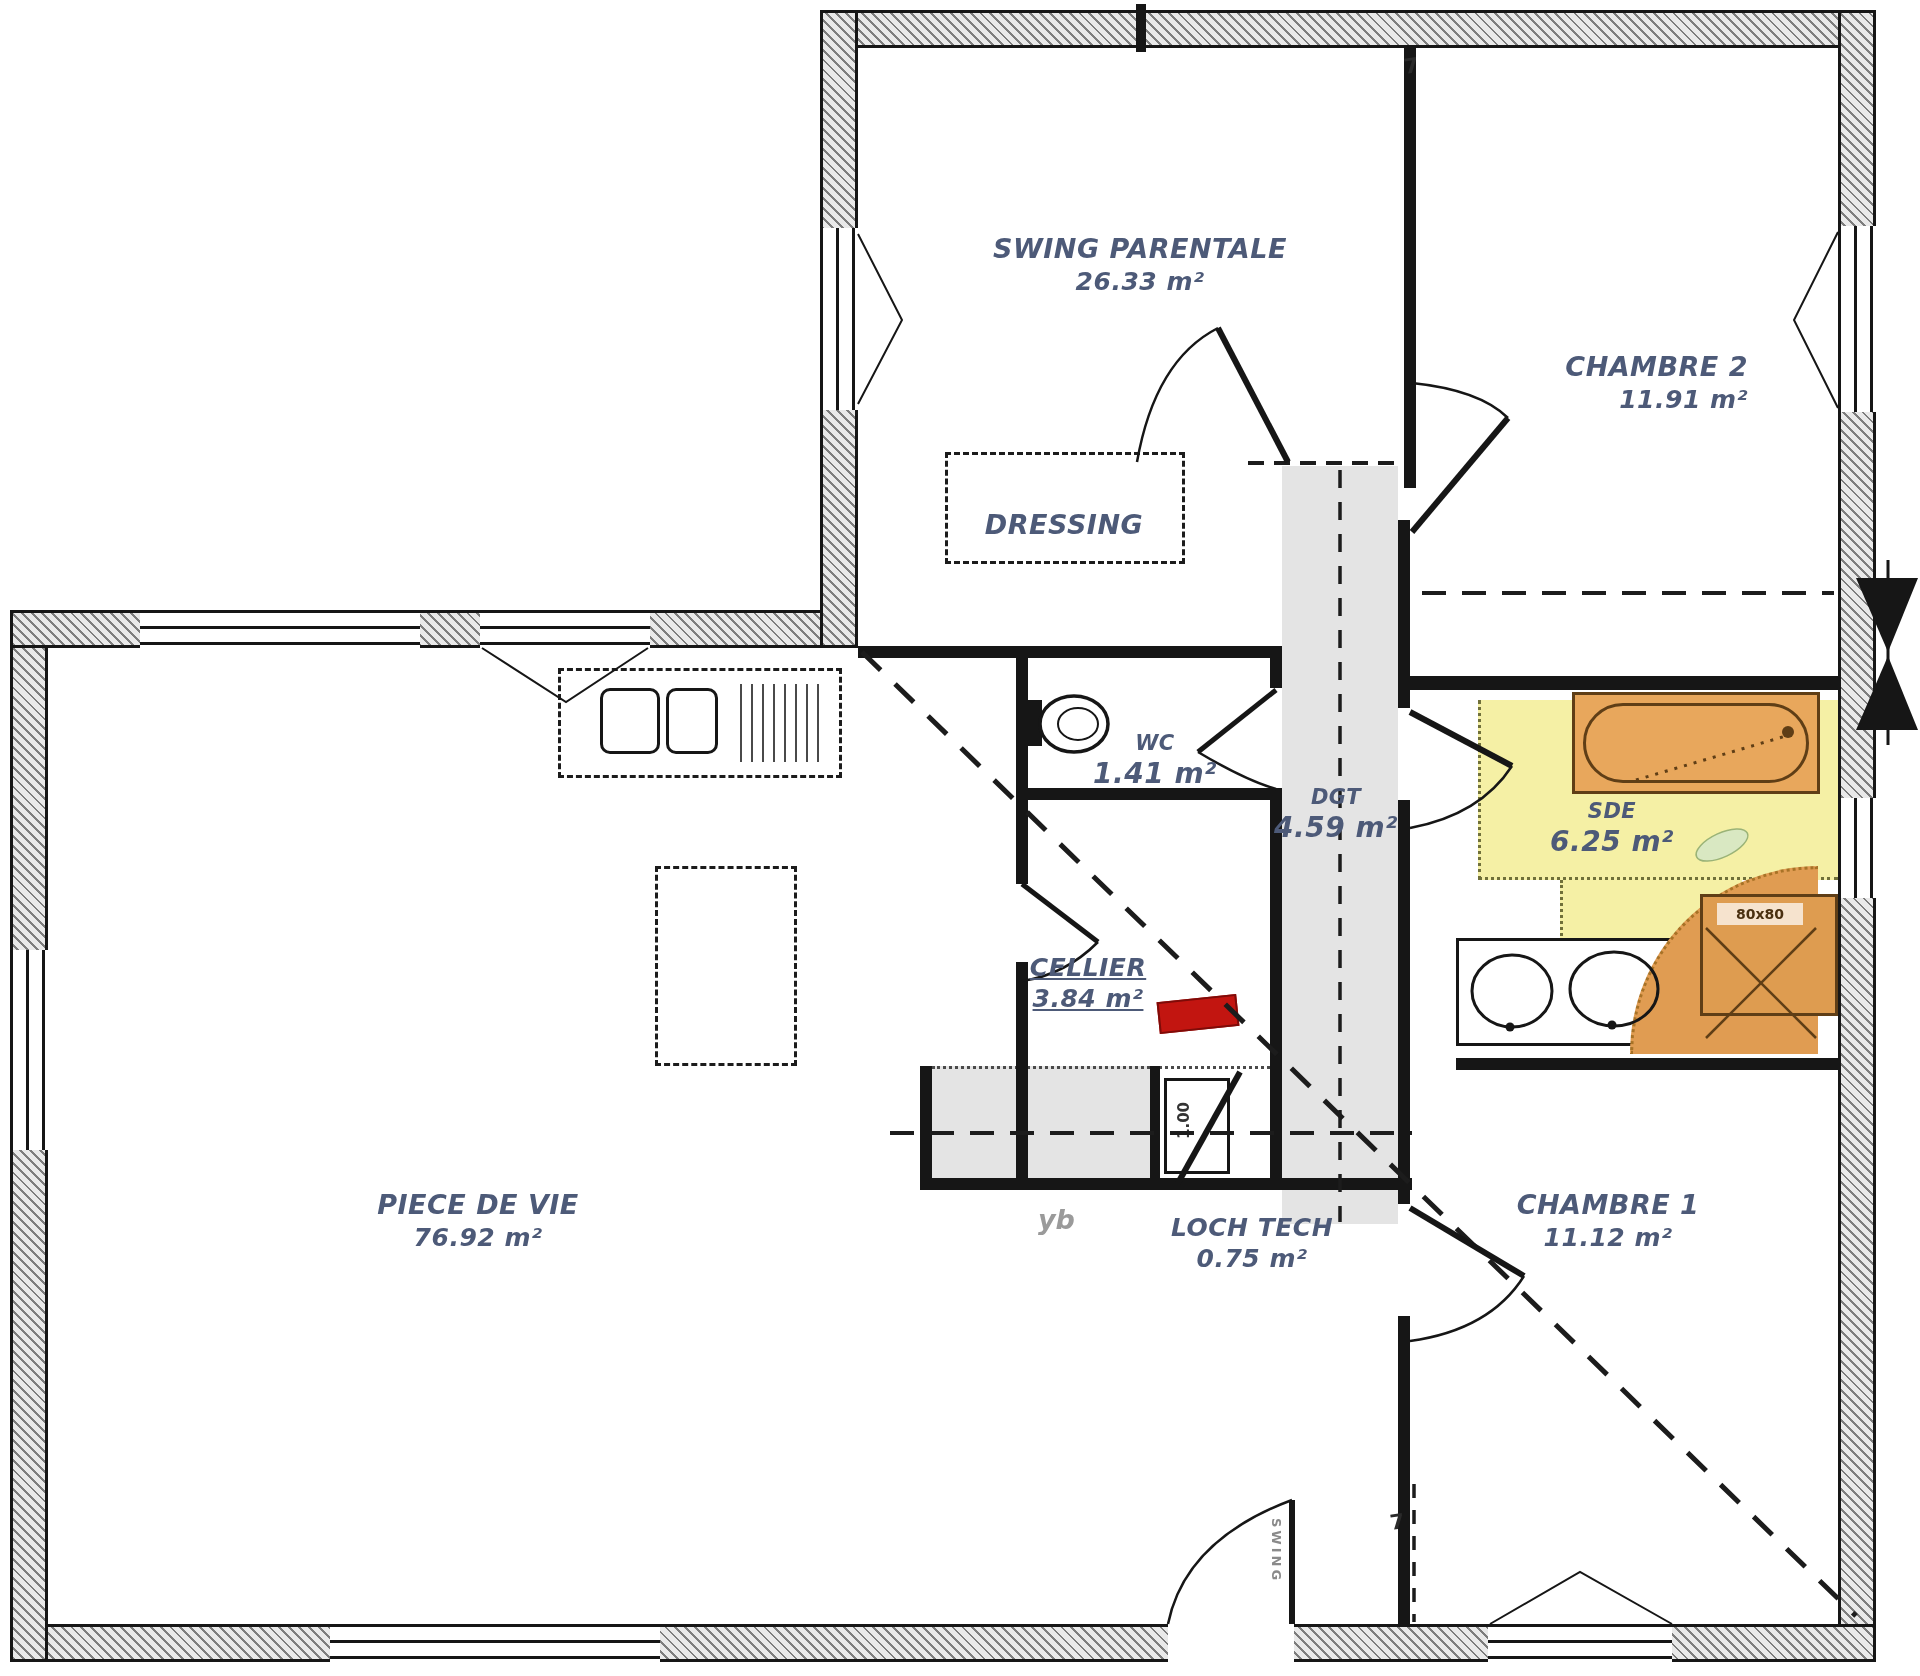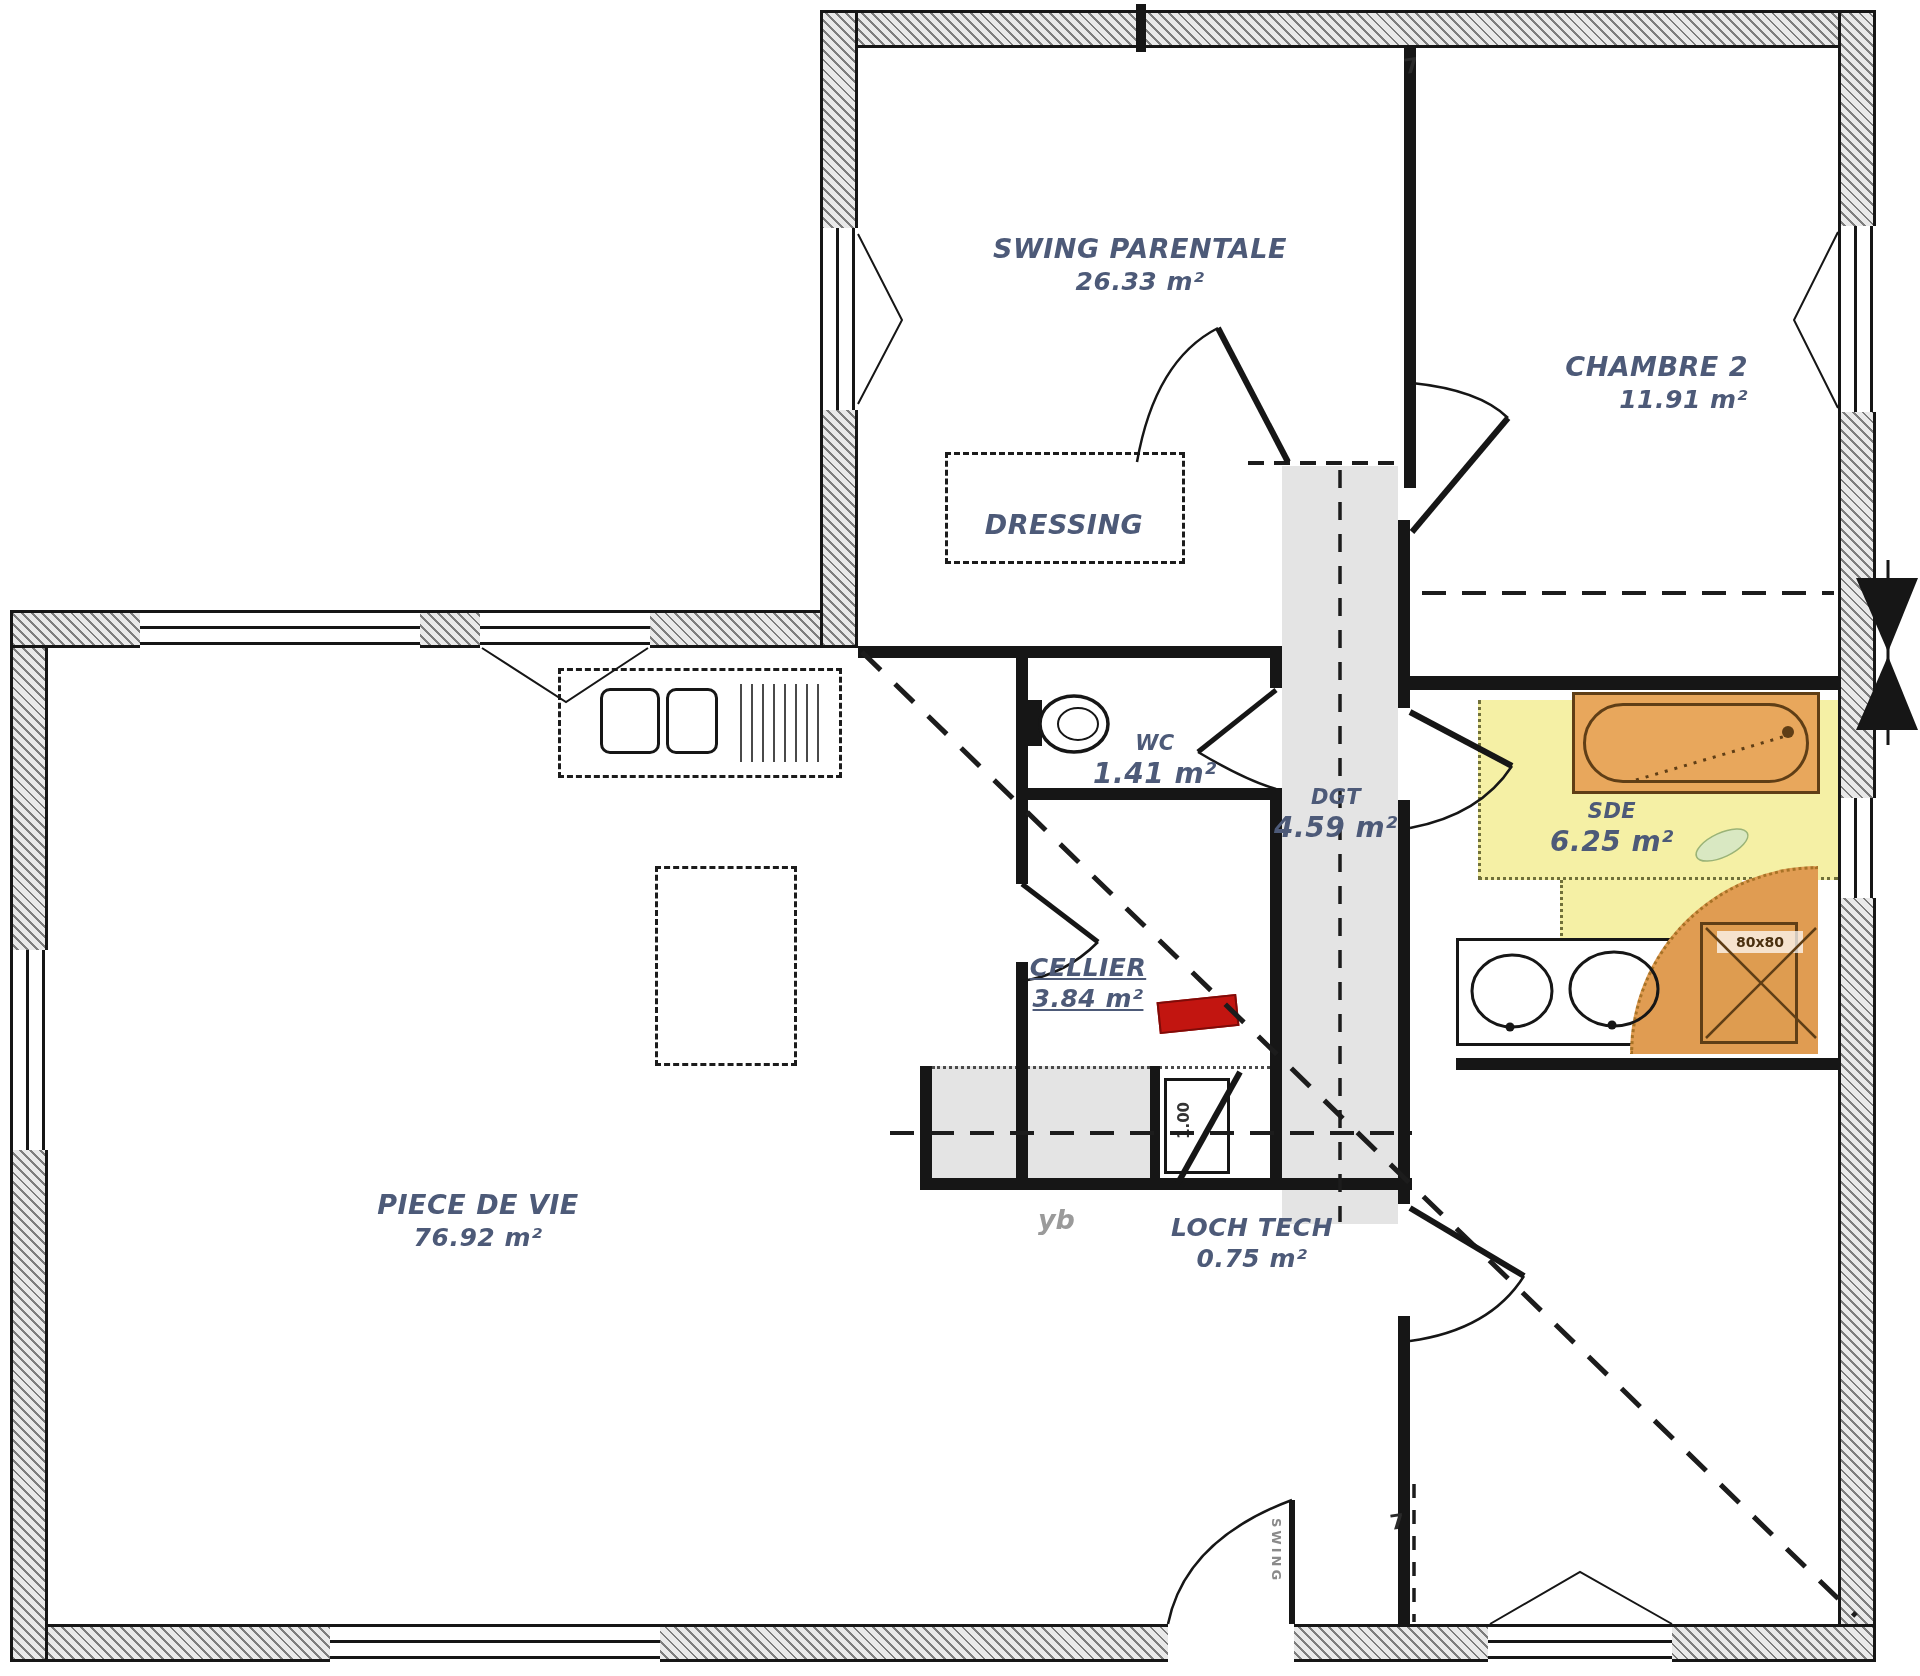--- a/index.html
+++ b/index.html
@@ -67,21 +67,21 @@
   <div class="abs kbowl" style="left:600px;top:688px;width:60px;height:66px;"></div>
   <div class="abs kbowl" style="left:666px;top:688px;width:52px;height:66px;"></div>
   <div class="abs drainer" style="left:740px;top:684px;width:86px;height:78px;"></div>
   <div class="abs dashed-rect" style="left:655px;top:866px;width:142px;height:200px;"></div>
 
   <div class="abs counter" style="left:1456px;top:938px;width:228px;height:108px;"></div>
   <div class="abs quarter" style="left:1630px;top:866px;width:188px;height:188px;"></div>
   <div class="abs tub" style="left:1572px;top:692px;width:248px;height:102px;">
     <div class="tub-inner"></div>
   </div>
-  <div class="abs shower" style="left:1700px;top:922px;width:98px;height:122px;">
+  <div class="abs shower" style="left:1700px;top:894px;width:138px;height:122px;">
     <div class="chip">80x80</div>
   </div>
   <div class="abs boiler" style="left:1158px;top:998px;width:80px;height:32px;"></div>
   <div class="abs appliance" style="left:1164px;top:1078px;width:66px;height:96px;">
     <span>1.00</span>
   </div>
 
   <div class="abs wx" style="left:820px;top:10px;width:1056px;height:38px;"></div>
   <div class="abs wx" style="left:1838px;top:10px;width:38px;height:1652px;"></div>
   <div class="abs wx" style="left:10px;top:1624px;width:1866px;height:38px;"></div>
@@ -206,19 +206,23 @@
     <span class="ar">3.84 m²</span>
   </div>
   <div class="abs lbl" style="left:308px;top:1188px;">
     <span class="nm">PIECE DE VIE</span>
     <span class="ar">76.92 m²</span>
   </div>
   <div class="abs lbl" style="left:1082px;top:1212px;font-size:25px;">
     <span class="nm">LOCH TECH</span>
     <span class="ar">0.75 m²</span>
   </div>
+  <div class="abs lbl" style="left:1438px;top:1188px;">
+    <span class="nm">CHAMBRE 1</span>
+    <span class="ar">11.12 m²</span>
+  </div>
 
   <div class="abs swing" style="left:1284px;top:1518px;">SWING</div>
   <div class="abs wmark" style="left:1038px;top:1204px;">yb</div>
   <div class="abs dim7" style="left:1404px;top:54px;">7</div>
   <div class="abs dim7" style="left:1390px;top:1510px;">7</div>
 
 </div>
 
 </body></html>

